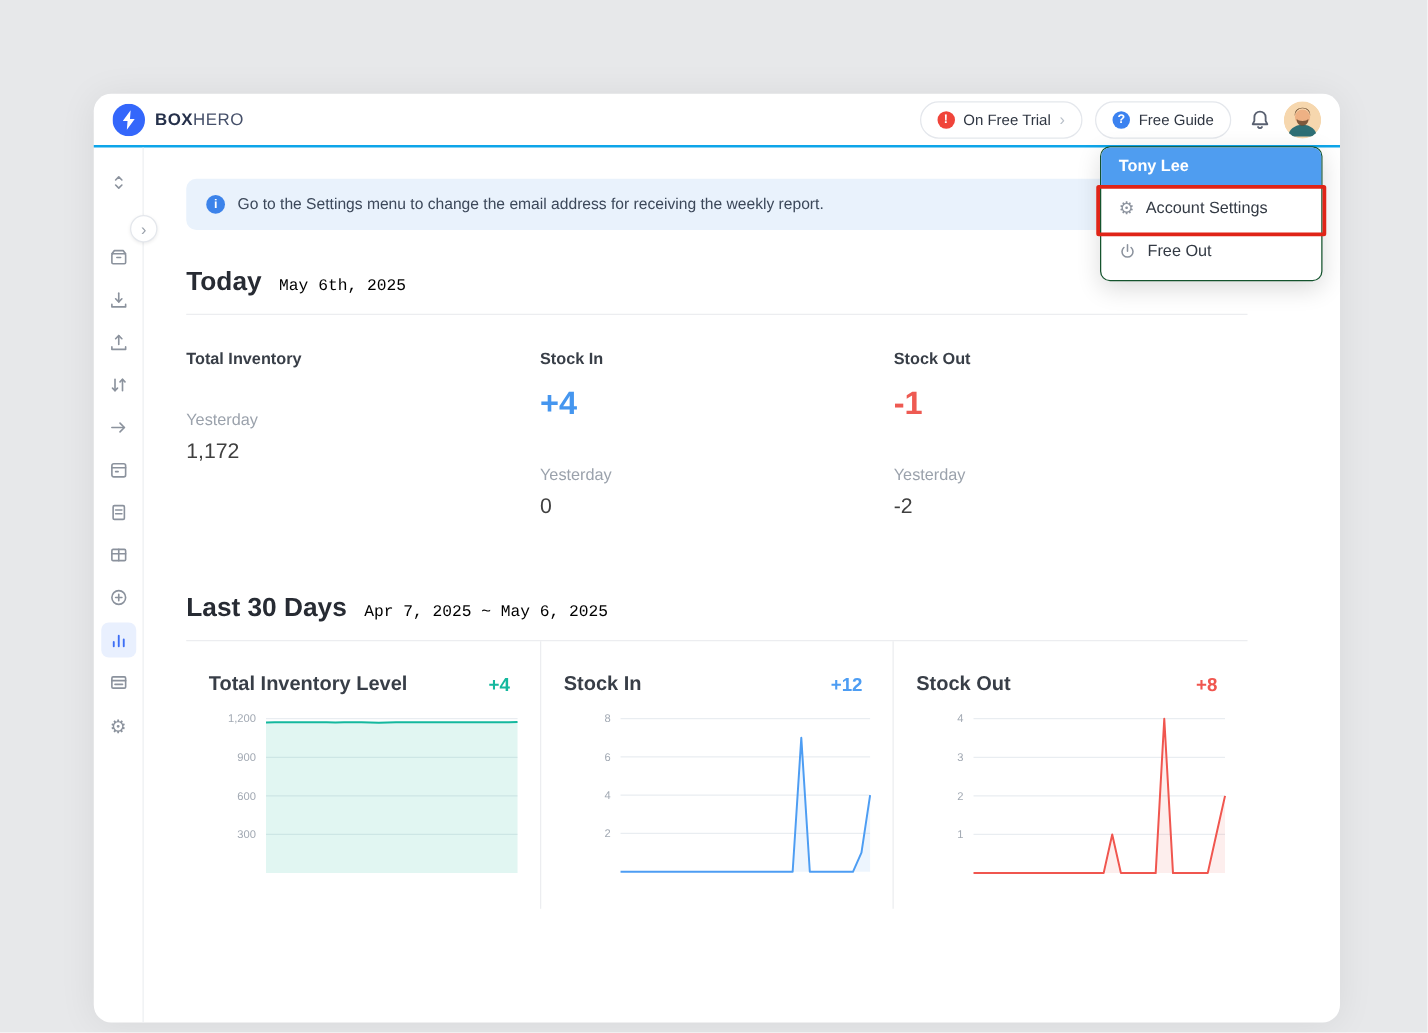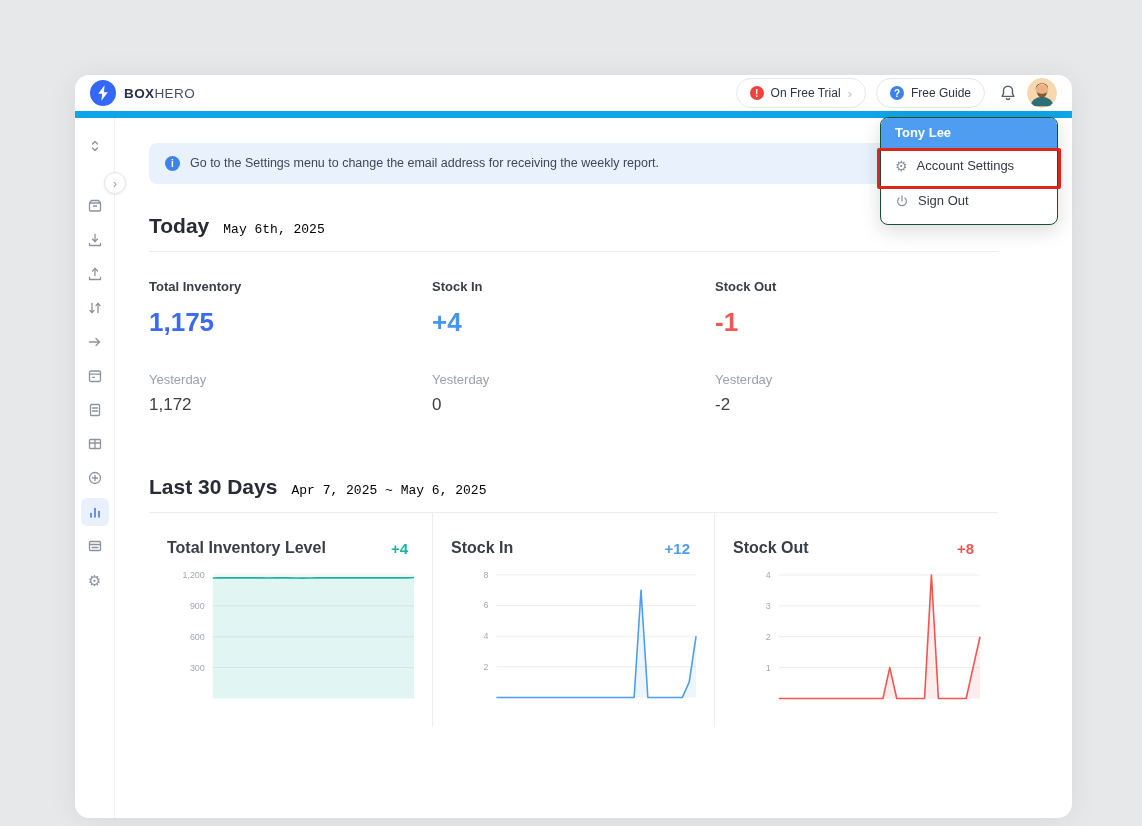--- a/index.html
+++ b/index.html
@@ -12,21 +12,21 @@
   }
   .window {
     position:absolute; left:75px; top:75px; width:997px; height:743px;
     background:#fff; border-radius:14px;
     box-shadow:0 2px 30px rgba(0,0,0,.07);
   }
   
   .topbar {
     position:absolute; top:0; left:0; right:0; height:43px;
     display:flex; align-items:center; justify-content:space-between;
-    padding:0 15px; border-bottom:7px solid #0ea5e9;
+    padding:0 15px; border-bottom:2px solid #0ea5e9;
   }
   .brand { display:flex; align-items:center; gap:8px; }
   .logo svg { display:block; }
   .brand-text { font-size:13.5px; letter-spacing:.4px; color:#25304a; }
   .brand-text b { font-weight:800; }
   .brand-text i { font-style:normal; font-weight:400; color:#46506a; }
   .topbar-right { display:flex; align-items:center; gap:10px; }
   .pill {
     display:flex; align-items:center; gap:7px; height:30px; padding:0 13px;
     background:#fff; border:1px solid #e4e7ec; border-radius:15px;
@@ -170,21 +170,21 @@
       <span class="dd-ic">⚙</span>
       <span>Account Settings</span>
     </div>
     <div class="dd-item">
       <span class="dd-ic">
         <svg width="14" height="14" viewBox="0 0 16 16">
           <path d="M8 2v6" fill="none" stroke="#8b929d" stroke-width="1.4" stroke-linecap="round"></path>
           <path d="M4.7 4.6a5 5 0 1 0 6.6 0" fill="none" stroke="#8b929d" stroke-width="1.4" stroke-linecap="round"></path>
         </svg>
       </span>
-      <span>Sign Out</span>
+      <span>Free Out</span>
     </div>
     <div class="annotation"></div>
   </div>
 
   <aside class="sidebar">
     <div class="s-item">
       <svg width="16" height="16" viewBox="0 0 16 16">
           <g fill="none" stroke="#8b929d" stroke-width="1.3" stroke-linecap="round" stroke-linejoin="round">
             <path d="M5.5 6 8 3.5 10.5 6"></path>
             <path d="M5.5 10 8 12.5 10.5 10"></path>
@@ -308,21 +308,20 @@
 
     <section class="section">
       <div class="sec-head">
         <h2>Today</h2>
         <span class="sec-date">May 6th, 2025</span>
       </div>
       <div class="divider"></div>
       <div class="stats">
         <div class="stat">
           <div class="stat-label">Total Inventory</div>
-          <div class="stat-value" style="color: rgb(58, 107, 240);">1,175</div>
           <div class="stat-yday-label">Yesterday</div>
           <div class="stat-yday-value">1,172</div>
         </div>
         <div class="stat">
           <div class="stat-label">Stock In</div>
           <div class="stat-value" style="color: rgb(69, 150, 239);">+4</div>
           <div class="stat-yday-label">Yesterday</div>
           <div class="stat-yday-value">0</div>
         </div>
         <div class="stat">

